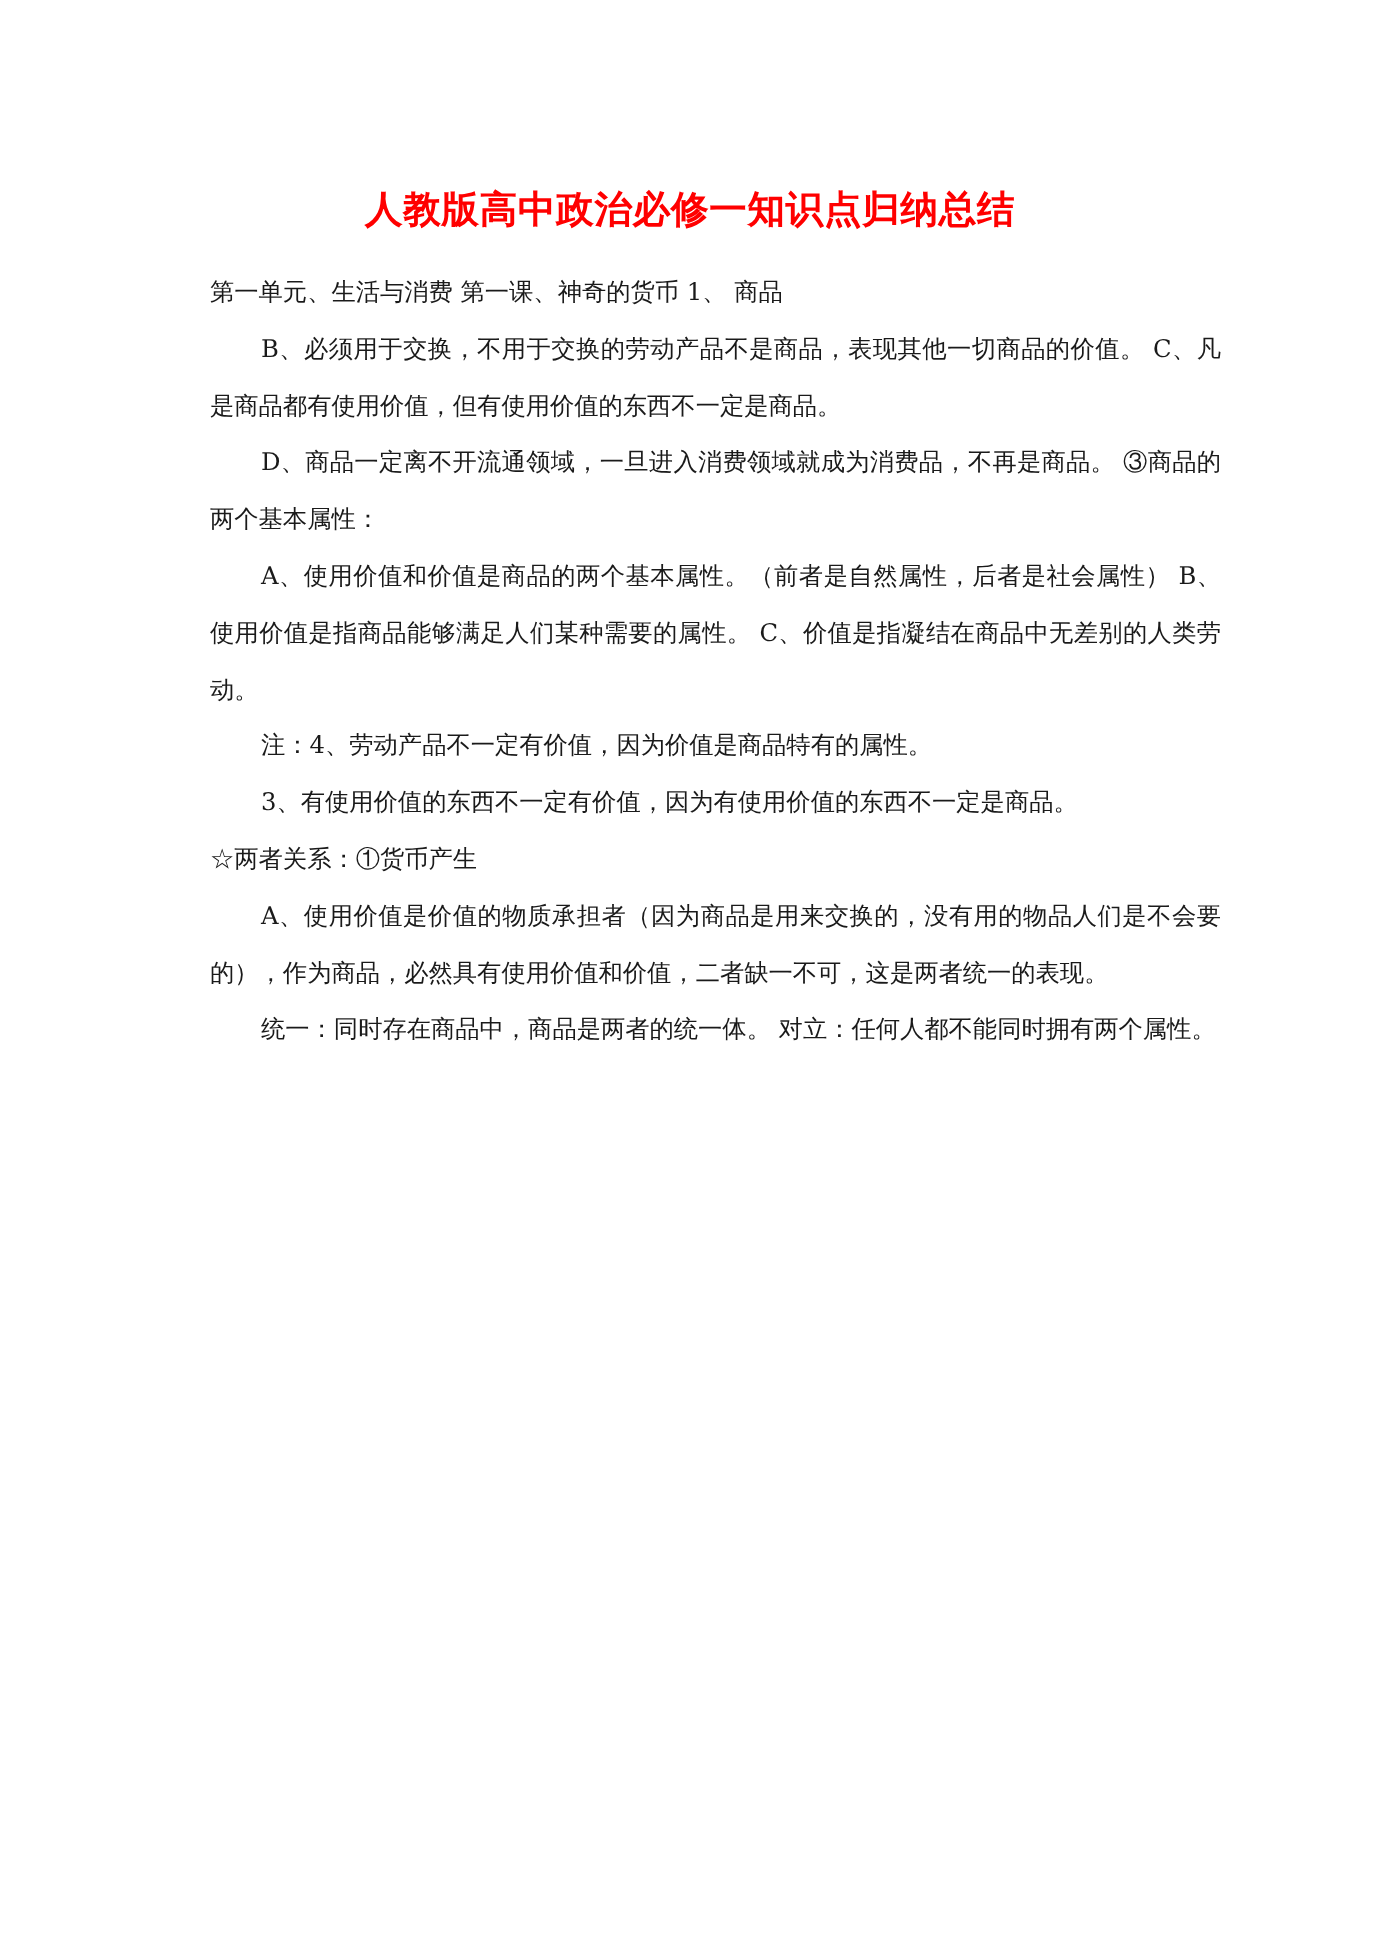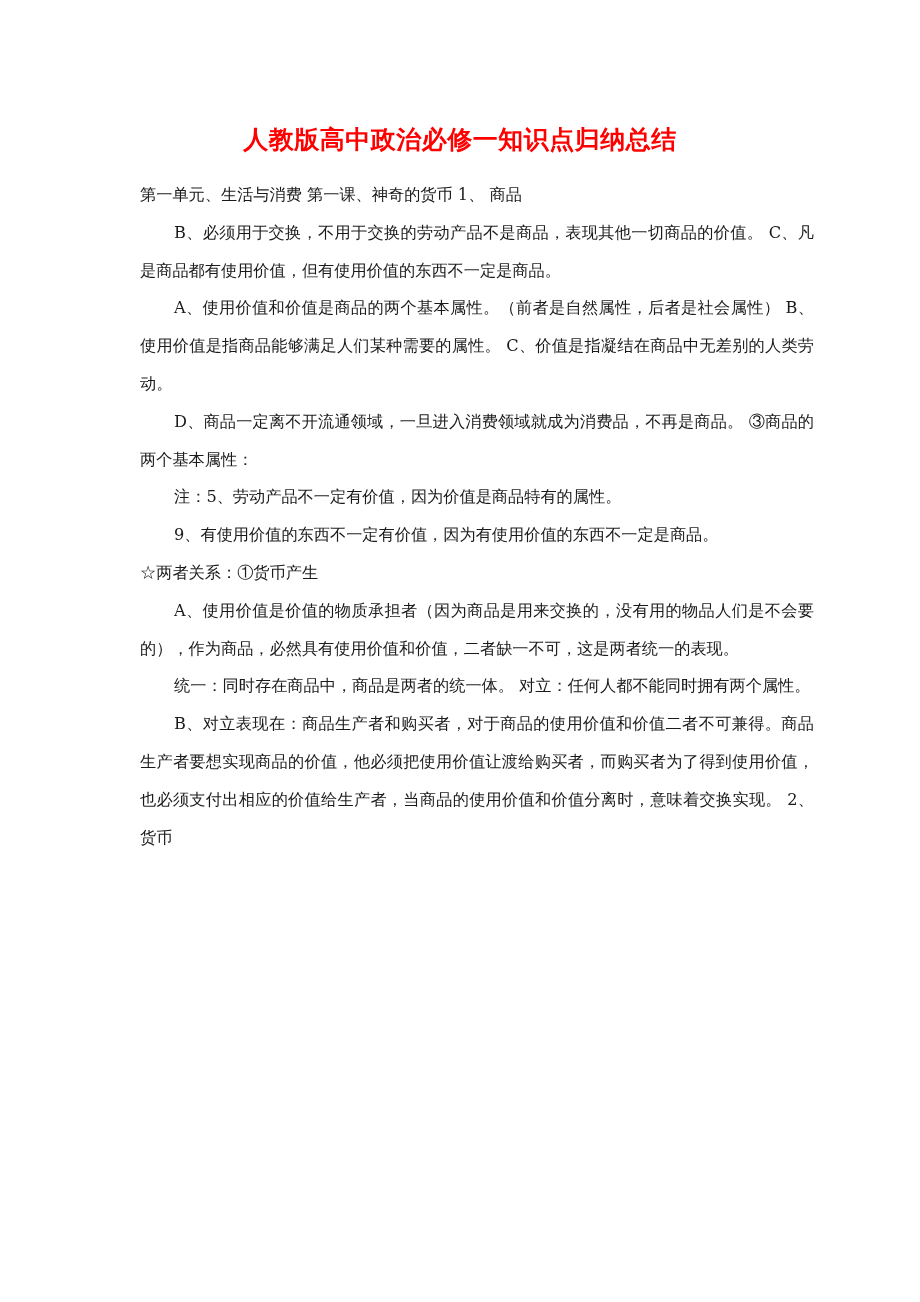--- a/index.html
+++ b/index.html
@@ -58,23 +58,22 @@
 </head>
 <body>
 
 <div class="page">
 
   <div class="doc-title">人教版高中政治必修一知识点归纳总结</div>
 
   <div class="body-block">
     <p class="para noindent">第一单元、生活与消费 第一课、神奇的货币 1、 商品</p>
     <p class="para indent">B、必须用于交换，不用于交换的劳动产品不是商品，表现其他一切商品的价值。  C、凡是商品都有使用价值，但有使用价值的东西不一定是商品。</p>
+    <p class="para indent">D、商品一定离不开流通领域，一旦进入消费领域就成为消费品，不再是商品。 ③商品的两个基本属性：</p>
     <p class="para indent">A、使用价值和价值是商品的两个基本属性。（前者是自然属性，后者是社会属性）  B、使用价值是指商品能够满足人们某种需要的属性。  C、价值是指凝结在商品中无差别的人类劳动。</p>
-    <p class="para indent">D、商品一定离不开流通领域，一旦进入消费领域就成为消费品，不再是商品。 ③商品的两个基本属性：</p>
-    <p class="para indent">注：5、劳动产品不一定有价值，因为价值是商品特有的属性。</p>
-    <p class="para indent">9、有使用价值的东西不一定有价值，因为有使用价值的东西不一定是商品。</p>
+    <p class="para indent">注：4、劳动产品不一定有价值，因为价值是商品特有的属性。</p>
+    <p class="para indent">3、有使用价值的东西不一定有价值，因为有使用价值的东西不一定是商品。</p>
     <p class="para noindent">☆两者关系：①货币产生</p>
     <p class="para indent">A、使用价值是价值的物质承担者（因为商品是用来交换的，没有用的物品人们是不会要的），作为商品，必然具有使用价值和价值，二者缺一不可，这是两者统一的表现。</p>
     <p class="para indent">统一：同时存在商品中，商品是两者的统一体。  对立：任何人都不能同时拥有两个属性。</p>
-    <p class="para indent">B、对立表现在：商品生产者和购买者，对于商品的使用价值和价值二者不可兼得。商品生产者要想实现商品的价值，他必须把使用价值让渡给购买者，而购买者为了得到使用价值，也必须支付出相应的价值给生产者，当商品的使用价值和价值分离时，意味着交换实现。 2、货币</p>
   </div>
 
 </div>
 
 </body></html>

